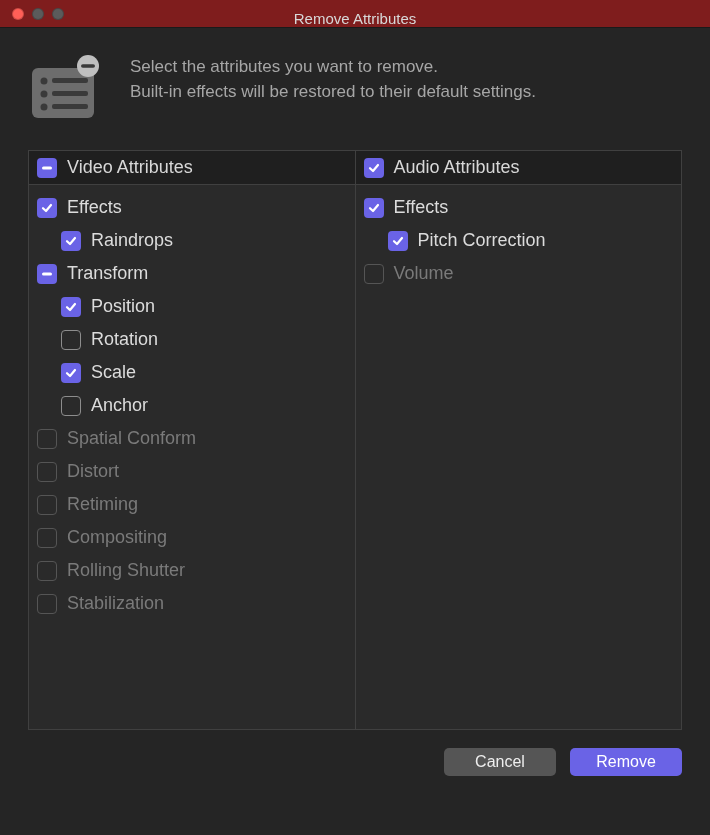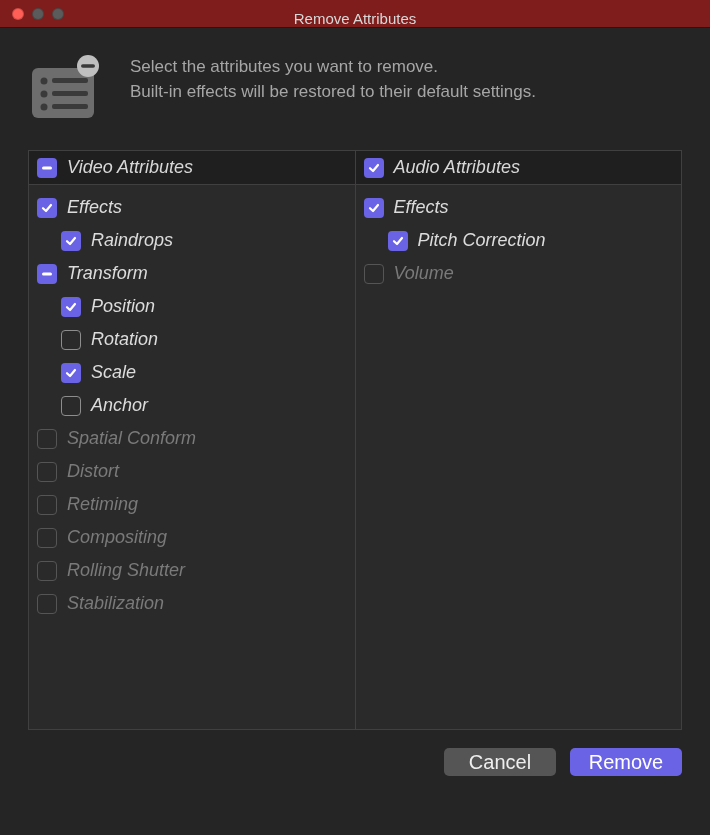--- a/index.html
+++ b/index.html
@@ -63,21 +63,20 @@
     .columns {
       display: flex;
       border: 1px solid #404040;
       background: #2a2a2a;
       height: 580px;
     }
     .col {
       flex: 1;
       display: flex;
       flex-direction: column;
-      font-style: italic;
     }
     .col.left { border-right: 1px solid #404040; }
     .col-header {
       display: flex;
       align-items: center;
       gap: 10px;
       background: #1f1f1f;
       padding: 6px 8px;
       border-bottom: 1px solid #404040;
     }
@@ -132,21 +131,21 @@
     .footer {
       display: flex;
       justify-content: flex-end;
       gap: 14px;
       padding: 18px 28px 0 28px;
     }
     .btn {
       min-width: 112px;
       height: 28px;
       border-radius: 5px;
-      font-size: 20px;
+      font-size: 16px;
       display: inline-flex;
       align-items: center;
       justify-content: center;
       cursor: pointer;
       border: none;
     }
     .btn-cancel {
       background: #555;
       color: #eee;
     }

